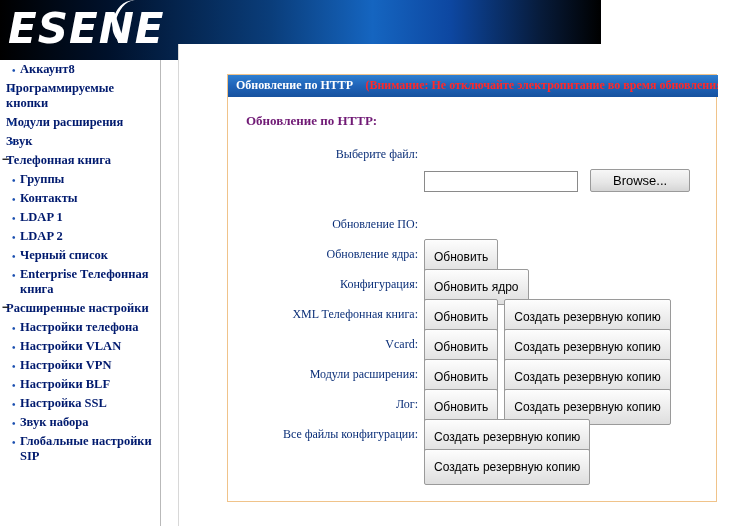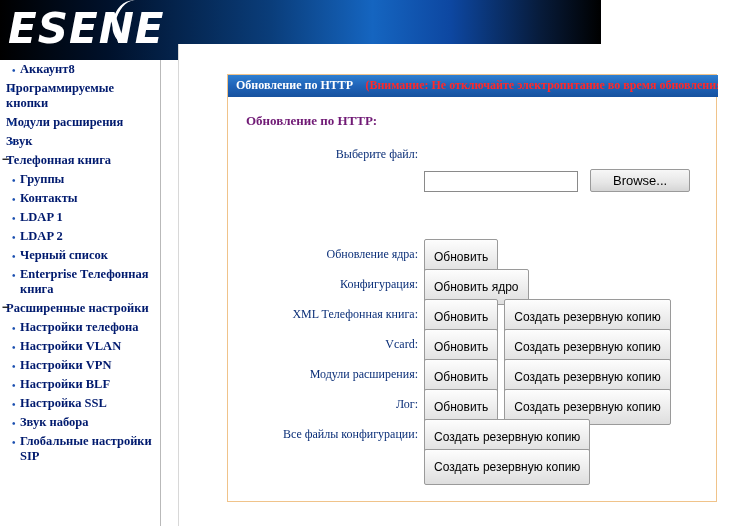--- a/index.html
+++ b/index.html
@@ -251,20 +251,21 @@
       <div class="file-row">
         <div class="lbl-wrap">Выберите файл:</div>
         <div class="ctrls">
           <input class="file-input" type="text" placeholder="" style="">
           <button class="btn browse">Browse...</button>
         </div>
       </div>
 
       <div id="rows-host">
           <div class="row" style="top: 138px;">
+            <div class="lbl-wrap">Обновление ПО:</div>
             <div class="ctrls"><button class="btn">Обновить</button></div>
           </div>
           <div class="row" style="top: 168px;">
             <div class="lbl-wrap">Обновление ядра:</div>
             <div class="ctrls"><button class="btn">Обновить ядро</button></div>
           </div>
           <div class="row" style="top: 198px;">
             <div class="lbl-wrap">Конфигурация:</div>
             <div class="ctrls"><button class="btn">Обновить</button><button class="btn">Создать резервную копию</button></div>
           </div>

